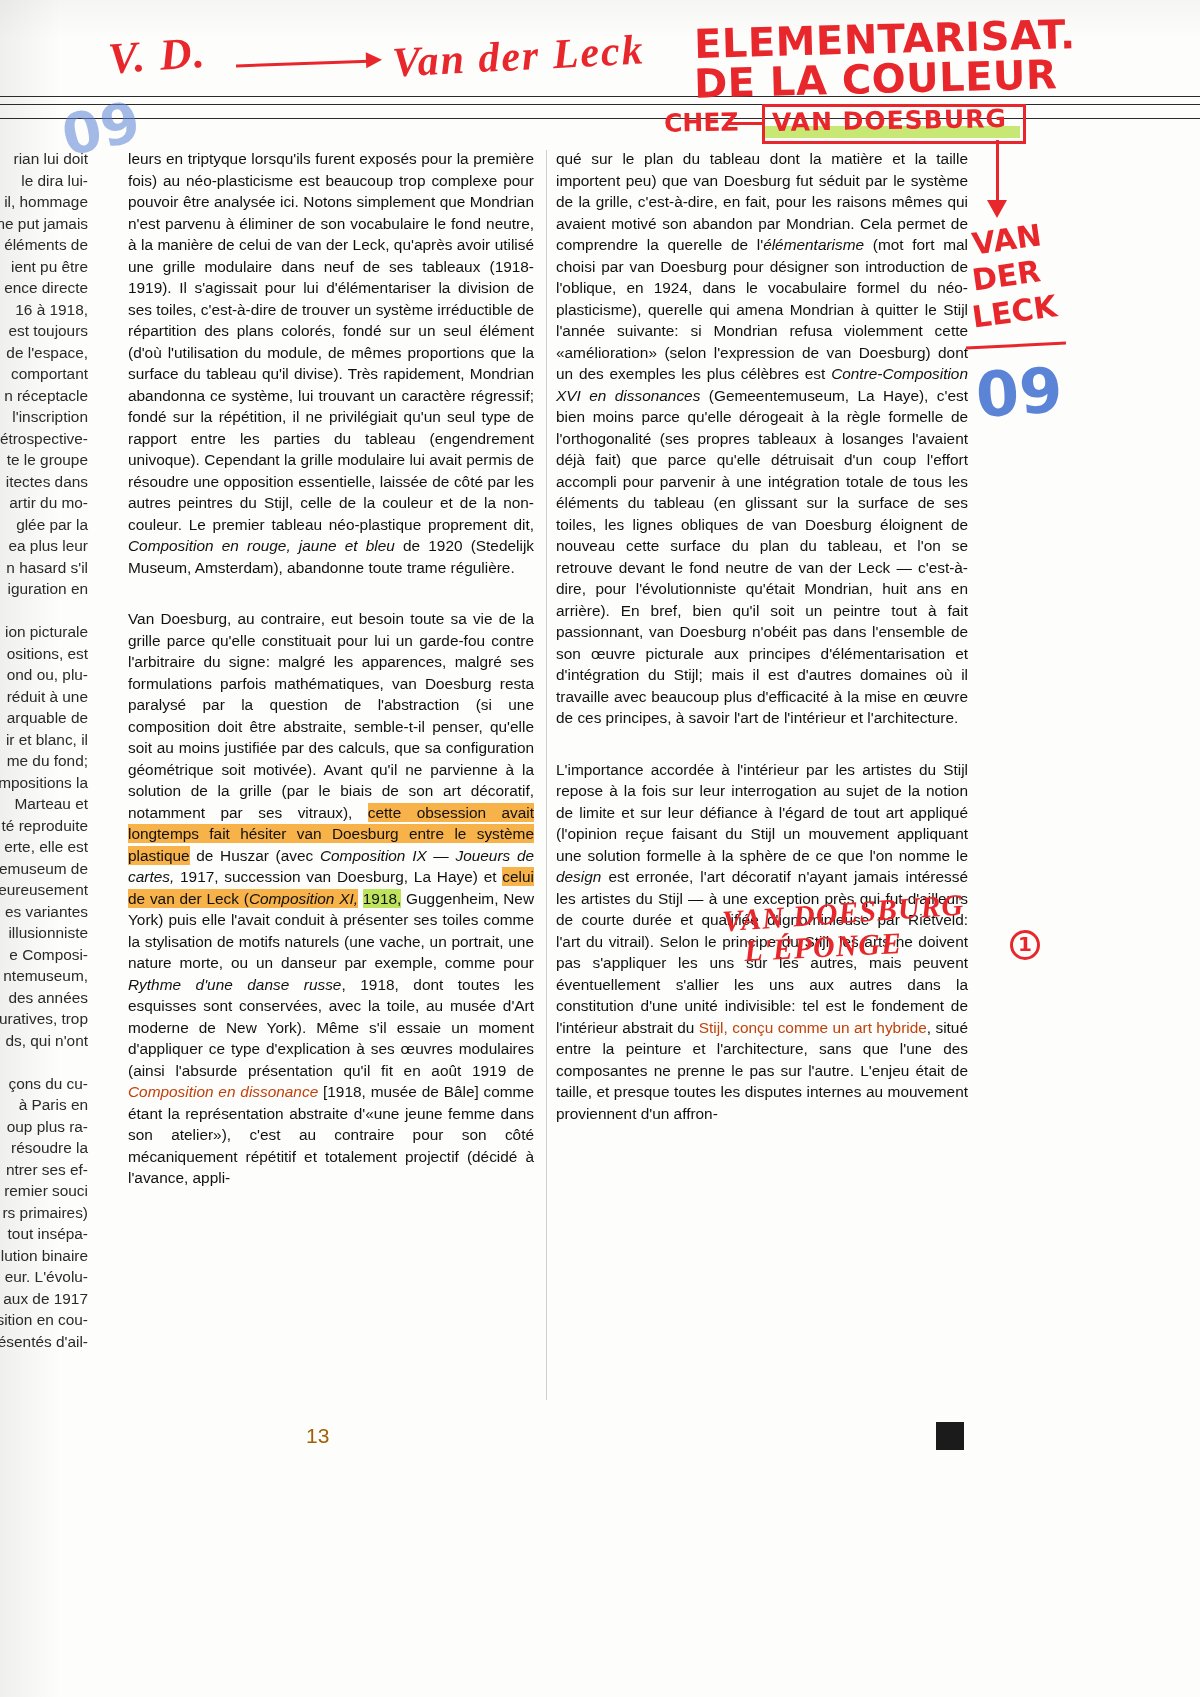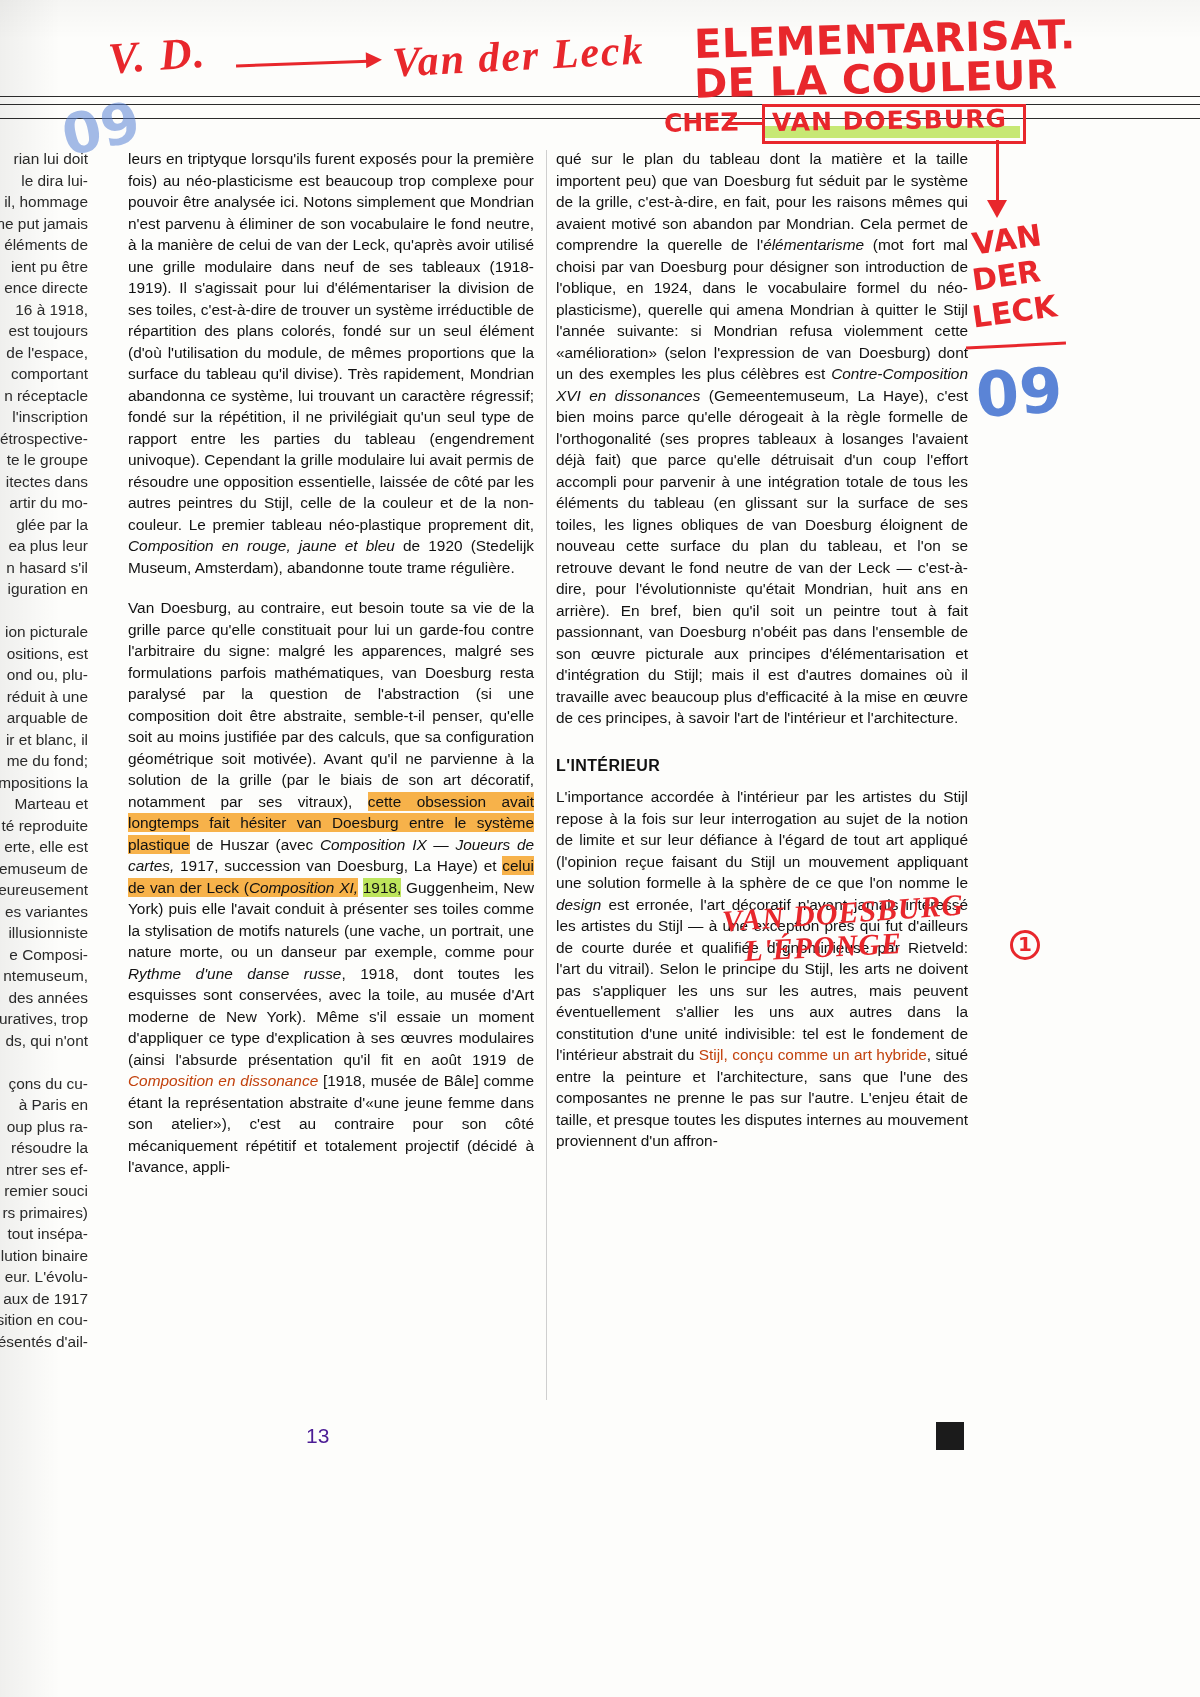--- a/index.html
+++ b/index.html
@@ -47,21 +47,21 @@
   .col {
     position: absolute;
     top: 148px;
     font-size: 15.4px;
     line-height: 21.5px;
     text-align: justify;
     color: #111;
     font-family: "Liberation Sans", sans-serif;
   }
   .col p { margin: 0 0 0 0; text-indent: 0; }
-  .col p + p { margin-top: 19px; }
+  .col p + p { margin-top: 30px; }
 
   
   #col-cut {
     left: -118px;
     width: 206px;
     text-align: right;
     color: #2a2a2a;
   }
   #col-cut .cutwrap {
     position: relative;
@@ -111,21 +111,21 @@
   .faded {
     color: #c2410c;
   }
 
   
   #page-number {
     position: absolute;
     left: 306px;
     top: 1424px;
     font-size: 21px;
-    color: #4c1d95;
+    color: #a16207;
   }
   #black-mark {
     position: absolute;
     left: 936px;
     top: 1422px;
     width: 28px;
     height: 28px;
     background: #1b1b1b;
   }
 
@@ -388,21 +388,20 @@
     </p>
     <p>
       <span id="mid2-a">Van Doesburg, au contraire, eut besoin toute sa vie de la grille parce qu'elle constituait pour lui un garde-fou contre l'arbitraire du signe: malgré les apparences, malgré ses formulations parfois mathématiques, van Doesburg resta paralysé par la question de l'abstraction (si une composition doit être abstraite, semble-t-il penser, qu'elle soit au moins justifiée par des calculs, que sa configuration géométrique soit motivée). Avant qu'il ne parvienne à la solution de la grille (par le biais de son art décoratif, notamment par ses vitraux), <span class="hl-orange">cette obsession avait longtemps fait hésiter van Doesburg entre le système plastique</span> de Huszar (avec <em>Composition IX — Joueurs de cartes,</em> 1917, succession van Doesburg, La Haye) et <span class="hl-orange">celui de van der Leck (<em>Composition XI,</em></span> <span class="hl-green">1918,</span> Guggenheim, New York) puis elle l'avait conduit à présenter ses toiles comme la stylisation de motifs naturels (une vache, un portrait, une nature morte, ou un danseur par exemple, comme pour <em>Rythme d'une danse russe</em>, 1918, dont toutes les esquisses sont conservées, avec la toile, au musée d'Art moderne de New York). Même s'il essaie un moment d'appliquer ce type d'explication à ses œuvres modulaires (ainsi l'absurde présentation qu'il fit en août 1919 de <span class="faded"><em>Composition en dissonance</em></span> [1918, musée de Bâle] comme étant la représentation abstraite d'«une jeune femme dans son atelier»), c'est au contraire pour son côté mécaniquement répétitif et totalement projectif (décidé à l'avance, appli-</span>
     </p>
   </div>
 
   <div class="col" id="col-right">
     <p>
       <span>qué sur le plan du tableau dont la matière et la taille importent peu) que van Doesburg fut séduit par le système de la grille, c'est-à-dire, en fait, pour les raisons mêmes qui avaient motivé son abandon par Mondrian. Cela permet de comprendre la querelle de l'<em>élémentarisme</em> (mot fort mal choisi par van Doesburg pour désigner son introduction de l'oblique, en 1924, dans le vocabulaire formel du néo-plasticisme), querelle qui amena Mondrian à quitter le Stijl l'année suivante: si Mondrian refusa violemment cette «amélioration» (selon l'expression de van Doesburg) dont un des exemples les plus célèbres est <em>Contre-Composition XVI en dissonances</em> (Gemeentemuseum, La Haye), c'est bien moins parce qu'elle dérogeait à la règle formelle de l'orthogonalité (ses propres tableaux à losanges l'avaient déjà fait) que parce qu'elle détruisait d'un coup l'effort accompli pour parvenir à une intégration totale de tous les éléments du tableau (en glissant sur la surface de ses toiles, les lignes obliques de van Doesburg éloignent de nouveau cette surface du plan du tableau, et l'on se retrouve devant le fond neutre de van der Leck — c'est-à-dire, pour l'évolutionniste qu'était Mondrian, huit ans en arrière). En bref, bien qu'il soit un peintre tout à fait passionnant, van Doesburg n'obéit pas dans l'ensemble de son œuvre picturale aux principes d'élémentarisation et d'intégration du Stijl; mais il est d'autres domaines où il travaille avec beaucoup plus d'efficacité à la mise en œuvre de ces principes, à savoir l'art de l'intérieur et l'architecture.</span>
     </p>
-    <div class="section-head">L'INTÉRIEUR</div>
     <p>
       <span id="right2-a">L'importance accordée à l'intérieur par les artistes du Stijl repose à la fois sur leur interrogation au sujet de la notion de limite et sur leur défiance à l'égard de tout art appliqué (l'opinion reçue faisant du Stijl un mouvement appliquant une solution formelle à la sphère de ce que l'on nomme le <em>design</em> est erronée, l'art décoratif n'ayant jamais intéressé les artistes du Stijl — à une exception près qui fut d'ailleurs de courte durée et qualifiée d'ignominieuse par Rietveld: l'art du vitrail). Selon le principe du Stijl, les arts ne doivent pas s'appliquer les uns sur les autres, mais peuvent éventuellement s'allier les uns aux autres dans la constitution d'une unité indivisible: tel est le fondement de l'intérieur abstrait du <span class="faded">Stijl, conçu comme un art hybride</span>, situé entre la peinture et l'architecture, sans que l'une des composantes ne prenne le pas sur l'autre. L'enjeu était de taille, et presque toutes les disputes internes au mouvement proviennent d'un affron-</span>
     </p>
   </div>
 
   <div id="page-number">13</div>
   <div id="black-mark"></div>
 
   <div class="hand hw-blue" id="hw-blue-blob">09</div>
 

